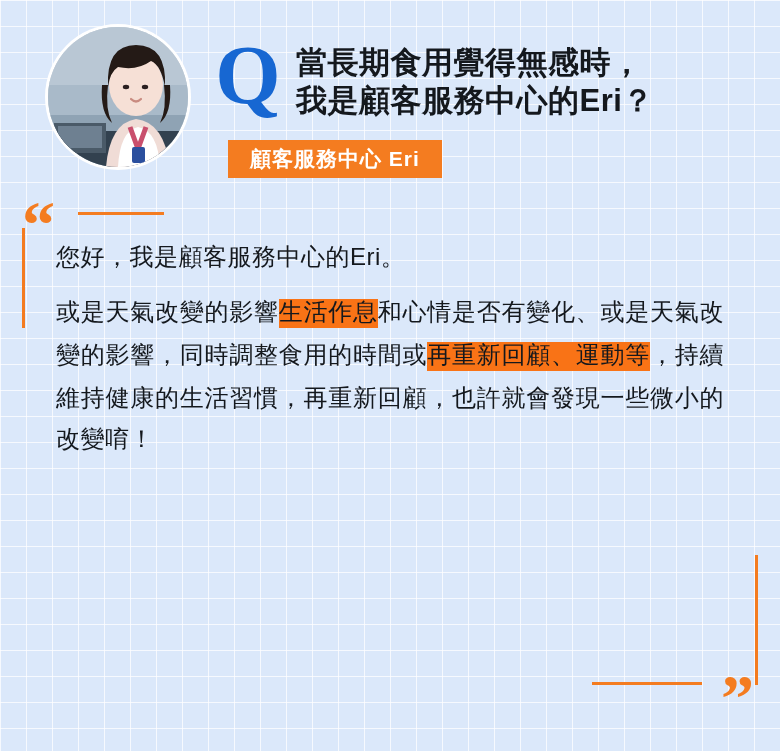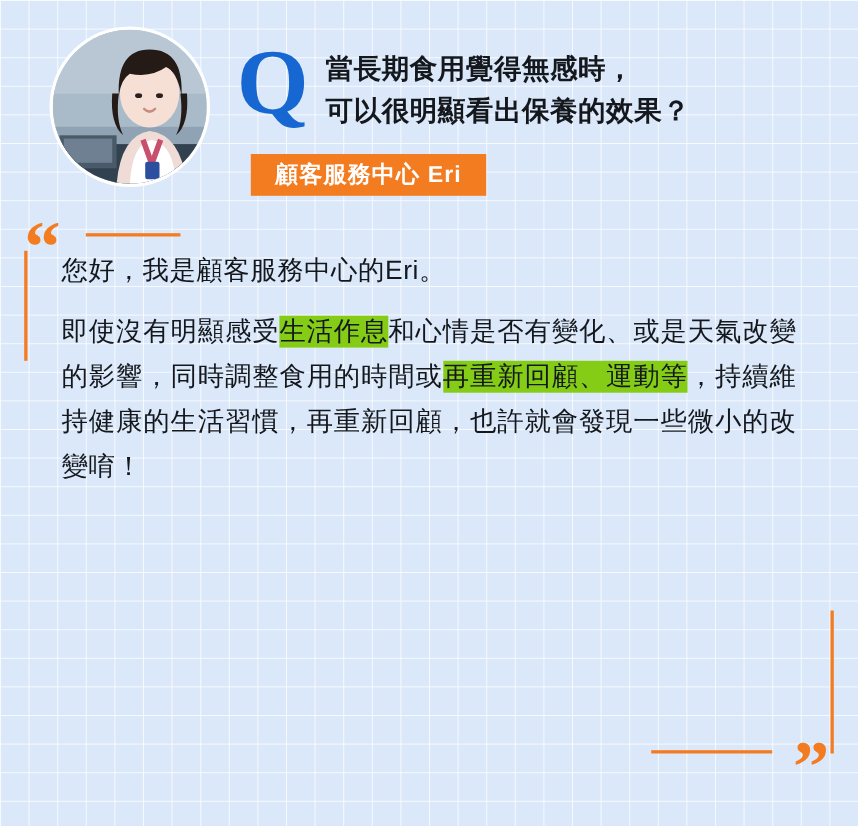--- a/index.html
+++ b/index.html
@@ -64,21 +64,21 @@
     font-weight: bold;
     line-height: 76px;
     text-align: center;
     font-family: "Liberation Serif", serif;
   }
   .q-title {
     position: absolute;
     left: 296px;
     top: 44px;
     width: 470px;
-    font-size: 25px;
+    font-size: 31px;
     line-height: 38px;
     color: #14181d;
     font-weight: bold;
     letter-spacing: 0.5px;
   }
   .name-badge {
     position: absolute;
     left: 228px;
     top: 140px;
     height: 38px;
@@ -142,34 +142,35 @@
     right: 22px;
     bottom: 66px;
     width: 3px;
     height: 130px;
     background: #f47c20;
   }
 
   .body-text {
     position: absolute;
     left: 56px;
-    top: 226px;
+    top: 236px;
     width: 668px;
   }
   .para {
     font-size: 24px;
     line-height: 41px;
     color: #14181d;
     margin: 0 0 14px 0;
     letter-spacing: 0.5px;
     text-align: justify;
   }
   .hl {
-    background: #84cc16;
+    background: #f97316;
     padding: 1px 0;
+    font-family: Liberation Mono, monospace;
   }
   .emoji {
     font-size: 23px;
   }
 </style>
 </head>
 <body>
 
 <div class="grid-bg"></div>
 
@@ -203,32 +204,32 @@
         <ellipse cx="78" cy="60" rx="3.2" ry="2.2" fill="#2b2020"></ellipse>
         <ellipse cx="97" cy="60" rx="3.2" ry="2.2" fill="#2b2020"></ellipse>
         <path d="M83 72 q5 5 10 0" fill="none" stroke="#c98b80" stroke-width="2.2" stroke-linecap="round"></path>
       </svg>
     </div>
 
     <div class="q-mark">Q</div>
 
     <div class="q-title">
       <div>當長期食用覺得無感時，</div>
-      <div>可以很明顯看出保養的效果？</div>
+      <div>我是顧客服務中心的Eri？</div>
     </div>
 
     <div class="name-badge">顧客服務中心 Eri</div>
   </div>
 
   <div class="quote-open">“</div>
   <div class="quote-open-line"></div>
   <div class="quote-left-rule"></div>
 
   <div class="body-text">
     <p class="para" id="p1"><span>您好，我是顧客服務中心的Eri。</span></p>
-    <p class="para" id="p4"><span>即使沒有明顯感受</span><span class="hl">生活作息</span><span>和心情是否有變化、或是天氣改變的影響，同時調整食用的時間或</span><span class="hl">再重新回顧、運動等</span><span>，持續維持健康的生活習慣，再重新回顧，也許就會發現一些微小的改變唷！</span></p>
+    <p class="para" id="p4"><span>或是天氣改變的影響</span><span class="hl">生活作息</span><span>和心情是否有變化、或是天氣改變的影響，同時調整食用的時間或</span><span class="hl">再重新回顧、運動等</span><span>，持續維持健康的生活習慣，再重新回顧，也許就會發現一些微小的改變唷！</span></p>
   </div>
 
   <div class="quote-right-rule"></div>
   <div class="quote-close-line"></div>
   <div class="quote-close">”</div>
 
 </div>
 
 </body></html>

